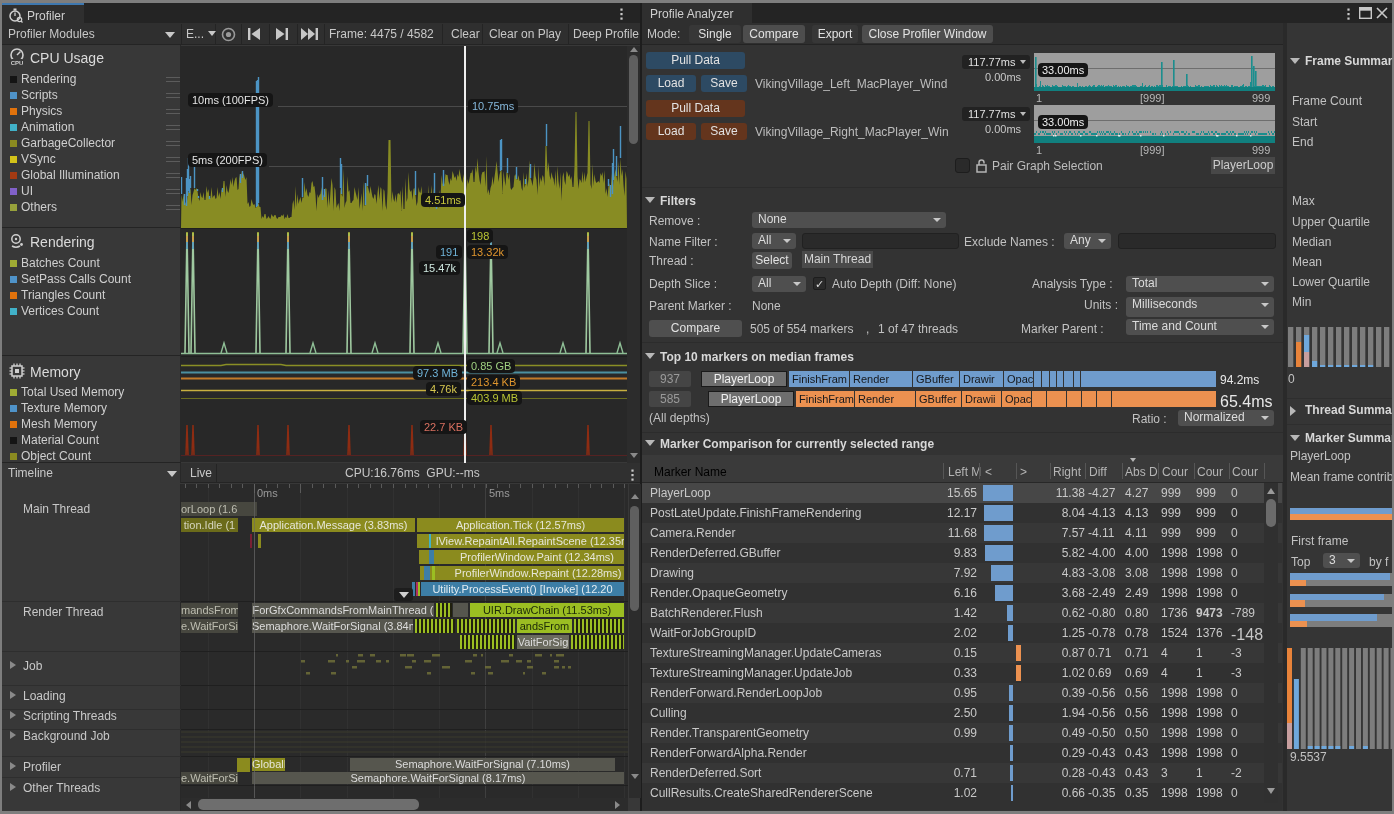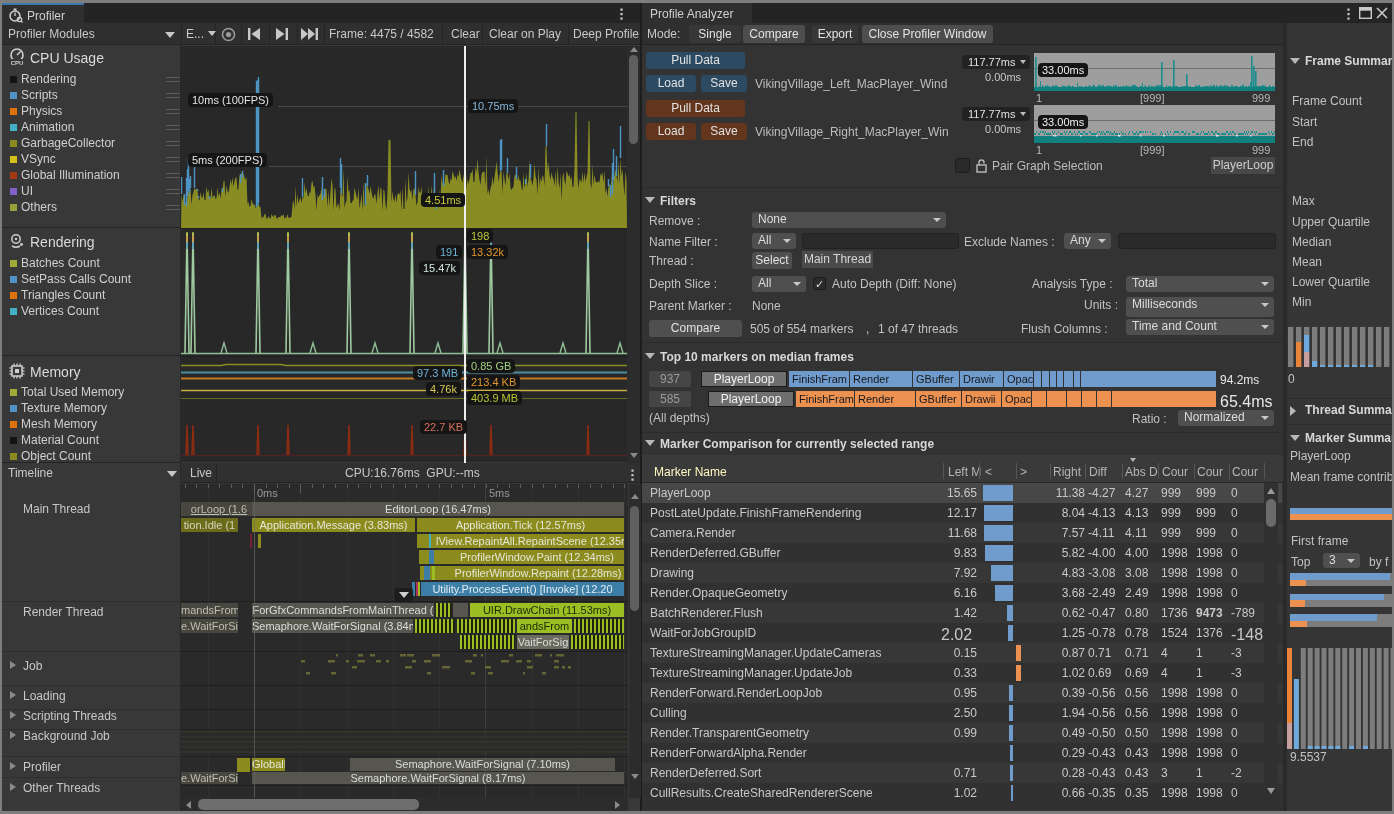--- a/index.html
+++ b/index.html
@@ -345,22 +345,21 @@
       <div class="abs" style="left:373.9px;top:0;width:1px;height:4px;background:#5a5a5a;"></div>
       <div class="abs" style="left:385.5px;top:0;width:1px;height:4px;background:#5a5a5a;"></div>
       <div class="abs" style="left:397.1px;top:0;width:1px;height:4px;background:#5a5a5a;"></div>
       <div class="abs" style="left:408.7px;top:0;width:1px;height:4px;background:#5a5a5a;"></div>
       <div class="abs" style="left:420.2px;top:0;width:1px;height:4px;background:#5a5a5a;"></div>
       <div class="abs" style="left:431.8px;top:0;width:1px;height:4px;background:#5a5a5a;"></div>
       <div class="abs" style="left:443.4px;top:0;width:1px;height:4px;background:#5a5a5a;"></div>
       <div class="abs" style="left:76px;top:3px;color:#999;font-size:11px;">0ms</div>
       <div class="abs" style="left:308px;top:3px;color:#999;font-size:11px;">5ms</div>
     </div>
-    <div class="bar" style="left:181px;top:502px;width:76px;height:14px;background:#47473f;color:#bdbdb0;text-align:center;line-height:14px;text-decoration:underline;">orLoop (1.6</div>
-    <div class="bar" style="left:252px;top:502px;width:372px;height:14px;background:#56564e;color:#dcdcdc;text-align:center;line-height:14px;">EditorLoop (16.47ms)</div>
+    <div class="bar" style="left:181px;top:502px;width:76px;height:14px;background:#47473f;color:#bdbdb0;text-align:left;line-height:14px;">orLoop (1.6</div>
     <div class="bar" style="left:181px;top:518px;width:57px;height:14px;background:#6b6b1a;color:#d6d6c0;text-align:center;line-height:14px;">tion.Idle (1</div>
     <div class="bar" style="left:252px;top:518px;width:163px;height:14px;background:#8b8b1e;color:#e6e6d8;text-align:center;line-height:14px;">Application.Message (3.83ms)</div>
     <div class="bar" style="left:417px;top:518px;width:207px;height:14px;background:#8b8b1e;color:#e6e6d8;text-align:center;line-height:14px;">Application.Tick (12.57ms)</div>
     <div class="bar" style="left:250px;top:534px;width:2px;height:14px;background:#7a2034;color:#e6e6d8;text-align:center;line-height:14px;"></div>
     <div class="bar" style="left:258px;top:534px;width:3px;height:14px;background:#8b8b1e;color:#e6e6d8;text-align:center;line-height:14px;"></div>
     <div class="bar" style="left:417px;top:534px;width:207px;height:14px;background:#8b8b1e;color:#e6e6d8;text-align:center;line-height:14px;"></div>
     <div class="bar" style="left:429px;top:534px;width:2px;height:14px;background:#41b1c8;color:#e6e6d8;text-align:center;line-height:14px;"></div>
     <div class="bar" style="left:436px;top:534px;width:188px;height:14px;color:#e6e6d8;line-height:14px;">lView.RepaintAll.RepaintScene (12.35m</div>
     <div class="bar" style="left:419px;top:550px;width:205px;height:14px;background:#8b8b1e;color:#e6e6d8;text-align:center;line-height:14px;"></div>
     <div class="bar" style="left:429px;top:550px;width:5px;height:14px;background:#3d7ea6;color:#e6e6d8;text-align:center;line-height:14px;"></div>
@@ -567,21 +566,21 @@
     <div class="lbl" style="left:1032px;top:277px;">Analysis Type :</div>
     <div class="dd" style="left:1126px;top:276px;width:148px;height:16px;">Total<div class="ar"></div></div>
     <div class="lbl" style="left:649px;top:299px;">Parent Marker :</div>
     <div class="lbl" style="left:752px;top:299px;">None</div>
     <div class="lbl" style="left:1084px;top:298px;">Units :</div>
     <div class="dd" style="left:1126px;top:297px;width:148px;height:20px;">Milliseconds<div class="ar"></div></div>
     <div class="btn" style="left:649px;top:320px;width:93px;height:17px;background:#4f4f4f;line-height:17px;">Compare</div>
     <div class="lbl" style="left:750px;top:322px;">505 of 554 markers</div>
     <div class="lbl" style="left:866px;top:322px;">,</div>
     <div class="lbl" style="left:878px;top:322px;">1 of 47 threads</div>
-    <div class="lbl" style="left:1021px;top:322px;">Flush Columns :</div>
+    <div class="lbl" style="left:1021px;top:322px;">Marker Parent :</div>
     <div class="dd" style="left:1126px;top:319px;width:148px;height:16px;">Time and Count<div class="ar"></div></div>
     <div class="abs" style="left:642px;top:342px;width:641px;height:1px;background:#2c2c2c;"></div>
     <div class="abs" style="left:645px;top:353px;width:0;height:0;border-left:5px solid transparent;border-right:5px solid transparent;border-top:6px solid #b8b8b8;"></div>
     <div class="lbl bold" style="left:660px;top:350px;">Top 10 markers on median frames</div>
     <div class="abs" style="left:649px;top:371px;width:42px;height:16px;background:#454545;border-radius:2px;color:#9a9a9a;font-size:12px;line-height:16px;text-align:center;">937</div>
     <div class="abs" style="left:649px;top:391px;width:42px;height:16px;background:#454545;border-radius:2px;color:#9a9a9a;font-size:12px;line-height:16px;text-align:center;">585</div>
     <div class="abs" style="left:701px;top:371px;width:86px;height:16px;background:#6e6e6e;border:1px solid #1a1a1a;color:#f0f0f0;font-size:12px;line-height:14px;text-align:center;">PlayerLoop</div>
     <div class="bar" style="left:789px;top:371px;width:60px;height:16px;background:#6f9ccd;color:#16181c;line-height:16px;padding-left:3px;">FinishFram</div>
     <div class="bar" style="left:850px;top:371px;width:62px;height:16px;background:#6f9ccd;color:#16181c;line-height:16px;padding-left:3px;">Render</div>
     <div class="bar" style="left:913px;top:371px;width:46px;height:16px;background:#6f9ccd;color:#16181c;line-height:16px;padding-left:3px;">GBuffer</div>
@@ -608,21 +607,21 @@
     <div class="bar" style="left:1097px;top:391px;width:14px;height:16px;background:#ec9150;color:#16181c;line-height:16px;padding-left:3px;"></div>
     <div class="bar" style="left:1112px;top:391px;width:104px;height:16px;background:#ec9150;"></div>
     <div class="abs" style="left:1220px;top:393px;color:#e8e8e8;font-size:16px;">65.4ms</div>
     <div class="lbl" style="left:649px;top:411px;">(All depths)</div>
     <div class="lbl" style="left:1132px;top:412px;">Ratio :</div>
     <div class="dd" style="left:1178px;top:410px;width:96px;height:16px;">Normalized<div class="ar"></div></div>
     <div class="abs" style="left:642px;top:432px;width:641px;height:1px;background:#2c2c2c;"></div>
     <div class="abs" style="left:645px;top:440px;width:0;height:0;border-left:5px solid transparent;border-right:5px solid transparent;border-top:6px solid #b8b8b8;"></div>
     <div class="lbl bold" style="left:660px;top:437px;">Marker Comparison for currently selected range</div>
     <div class="abs" style="left:642px;top:455px;width:641px;height:28px;background:#3a3a3a;border-bottom:1px solid #282828;"></div>
-    <div class="abs" style="left:654px;top:465px;color:#fef9c3;font-size:12px;white-space:nowrap;">Marker Name</div>
+    <div class="abs" style="left:654px;top:465px;color:#000000;font-size:12px;white-space:nowrap;">Marker Name</div>
     <div class="abs" style="left:948px;top:465px;color:#b5b5b5;font-size:12px;white-space:nowrap;">Left M</div>
     <div class="abs" style="left:985px;top:465px;color:#b5b5b5;font-size:12px;white-space:nowrap;">&lt;</div>
     <div class="abs" style="left:1020px;top:465px;color:#b5b5b5;font-size:12px;white-space:nowrap;">&gt;</div>
     <div class="abs" style="left:1053px;top:465px;color:#b5b5b5;font-size:12px;white-space:nowrap;">Right</div>
     <div class="abs" style="left:1089px;top:465px;color:#b5b5b5;font-size:12px;white-space:nowrap;">Diff</div>
     <div class="abs" style="left:1125px;top:465px;color:#b5b5b5;font-size:12px;white-space:nowrap;">Abs D</div>
     <div class="abs" style="left:1162px;top:465px;color:#b5b5b5;font-size:12px;white-space:nowrap;">Cour</div>
     <div class="abs" style="left:1197px;top:465px;color:#b5b5b5;font-size:12px;white-space:nowrap;">Cour</div>
     <div class="abs" style="left:1232px;top:465px;color:#b5b5b5;font-size:12px;white-space:nowrap;">Cour</div>
     <div class="abs" style="left:943px;top:463px;width:1px;height:16px;background:#565656;"></div>
@@ -694,28 +693,28 @@
     <div class="abs" style="left:1088px;top:586px;width:33px;color:#c8c8c8;font-size:12px;overflow:hidden;">-2.49</div>
     <div class="abs" style="left:1125px;top:586px;width:32px;color:#c8c8c8;font-size:12px;overflow:hidden;">2.49</div>
     <div class="abs" style="left:1161px;top:586px;width:32px;color:#c8c8c8;font-size:12px;overflow:hidden;">1998</div>
     <div class="abs" style="left:1196px;top:586px;width:32px;color:#c8c8c8;font-size:12px;overflow:hidden;">1998</div>
     <div class="abs" style="left:1231px;top:586px;width:32px;color:#c8c8c8;font-size:12px;overflow:hidden;">0</div>
     <div class="abs" style="left:642px;top:603px;width:640px;height:20px;background:#373737;"></div>
     <div class="abs" style="left:650px;top:606px;color:#c8c8c8;font-size:12px;white-space:nowrap;overflow:hidden;width:290px;">BatchRenderer.Flush</div>
     <div class="abs" style="left:941px;top:606px;width:36px;text-align:right;color:#c8c8c8;font-size:12px;overflow:hidden;">1.42</div>
     <div class="abs" style="left:1007px;top:605px;width:6px;height:16px;background:#6f9ccd;"></div>
     <div class="abs" style="left:1050px;top:606px;width:35px;text-align:right;color:#c8c8c8;font-size:12px;overflow:hidden;">0.62</div>
-    <div class="abs" style="left:1088px;top:606px;width:33px;color:#c8c8c8;font-size:12px;overflow:hidden;">-0.47</div>
+    <div class="abs" style="left:1088px;top:606px;width:33px;color:#c8c8c8;font-size:12px;overflow:hidden;">-0.80</div>
     <div class="abs" style="left:1125px;top:606px;width:32px;color:#c8c8c8;font-size:12px;overflow:hidden;">0.80</div>
     <div class="abs" style="left:1161px;top:606px;width:32px;color:#c8c8c8;font-size:12px;overflow:hidden;">1736</div>
     <div class="abs" style="left:1196px;top:606px;width:32px;color:#c8c8c8;font-size:12px;overflow:hidden;font-weight:bold;">9473</div>
     <div class="abs" style="left:1231px;top:606px;width:32px;color:#c8c8c8;font-size:12px;overflow:hidden;">-789</div>
     <div class="abs" style="left:642px;top:623px;width:640px;height:20px;background:#313131;"></div>
     <div class="abs" style="left:650px;top:626px;color:#c8c8c8;font-size:12px;white-space:nowrap;overflow:hidden;width:290px;">WaitForJobGroupID</div>
-    <div class="abs" style="left:941px;top:626px;width:36px;color:#c8c8c8;font-size:16px;overflow:hidden;">2.02</div>
+    <div class="abs" style="left:941px;top:626px;width:36px;text-align:right;color:#c8c8c8;font-size:12px;overflow:hidden;">2.02</div>
     <div class="abs" style="left:1008px;top:625px;width:5px;height:16px;background:#6f9ccd;"></div>
     <div class="abs" style="left:1050px;top:626px;width:35px;text-align:right;color:#c8c8c8;font-size:12px;overflow:hidden;">1.25</div>
     <div class="abs" style="left:1088px;top:626px;width:33px;color:#c8c8c8;font-size:12px;overflow:hidden;">-0.78</div>
     <div class="abs" style="left:1125px;top:626px;width:32px;color:#c8c8c8;font-size:12px;overflow:hidden;">0.78</div>
     <div class="abs" style="left:1161px;top:626px;width:32px;color:#c8c8c8;font-size:12px;overflow:hidden;">1524</div>
     <div class="abs" style="left:1196px;top:626px;width:32px;color:#c8c8c8;font-size:12px;overflow:hidden;">1376</div>
     <div class="abs" style="left:1231px;top:626px;width:32px;color:#c8c8c8;font-size:16px;overflow:hidden;">-148</div>
     <div class="abs" style="left:642px;top:643px;width:640px;height:20px;background:#373737;"></div>
     <div class="abs" style="left:650px;top:646px;color:#c8c8c8;font-size:12px;white-space:nowrap;overflow:hidden;width:290px;">TextureStreamingManager.UpdateCameras</div>
     <div class="abs" style="left:941px;top:646px;width:36px;text-align:right;color:#c8c8c8;font-size:12px;overflow:hidden;">0.15</div>

